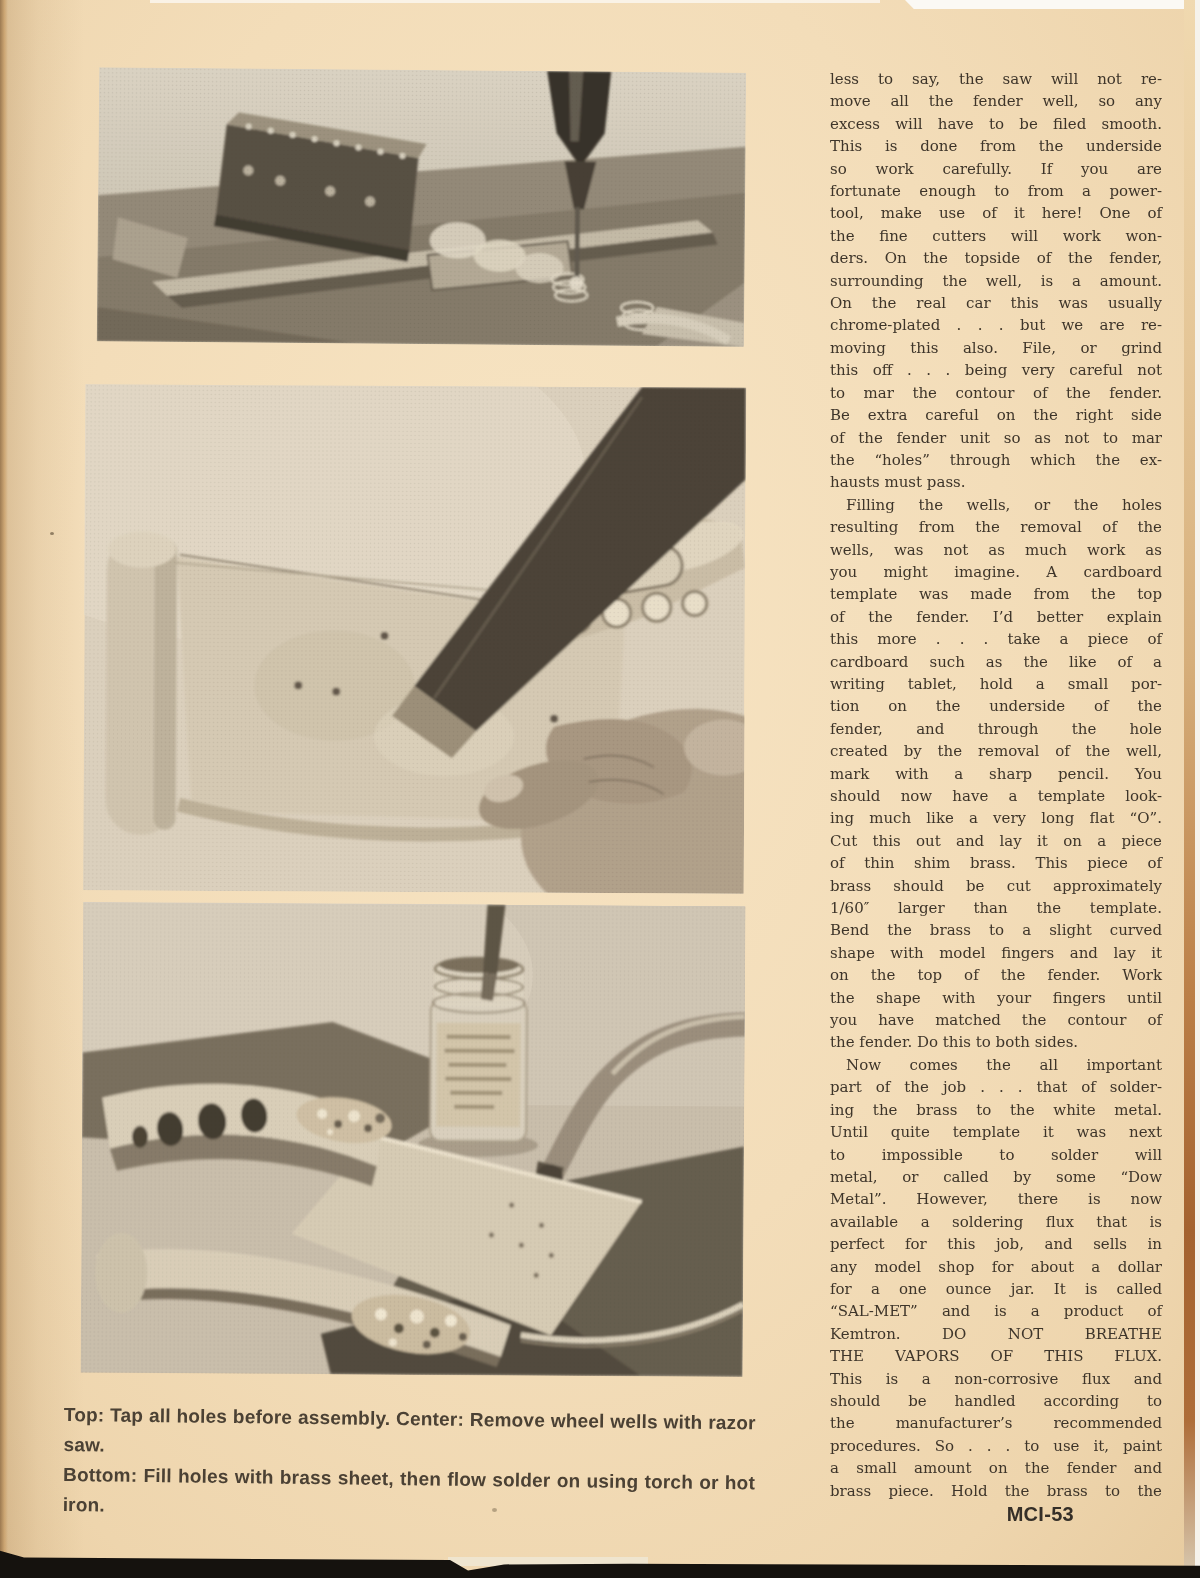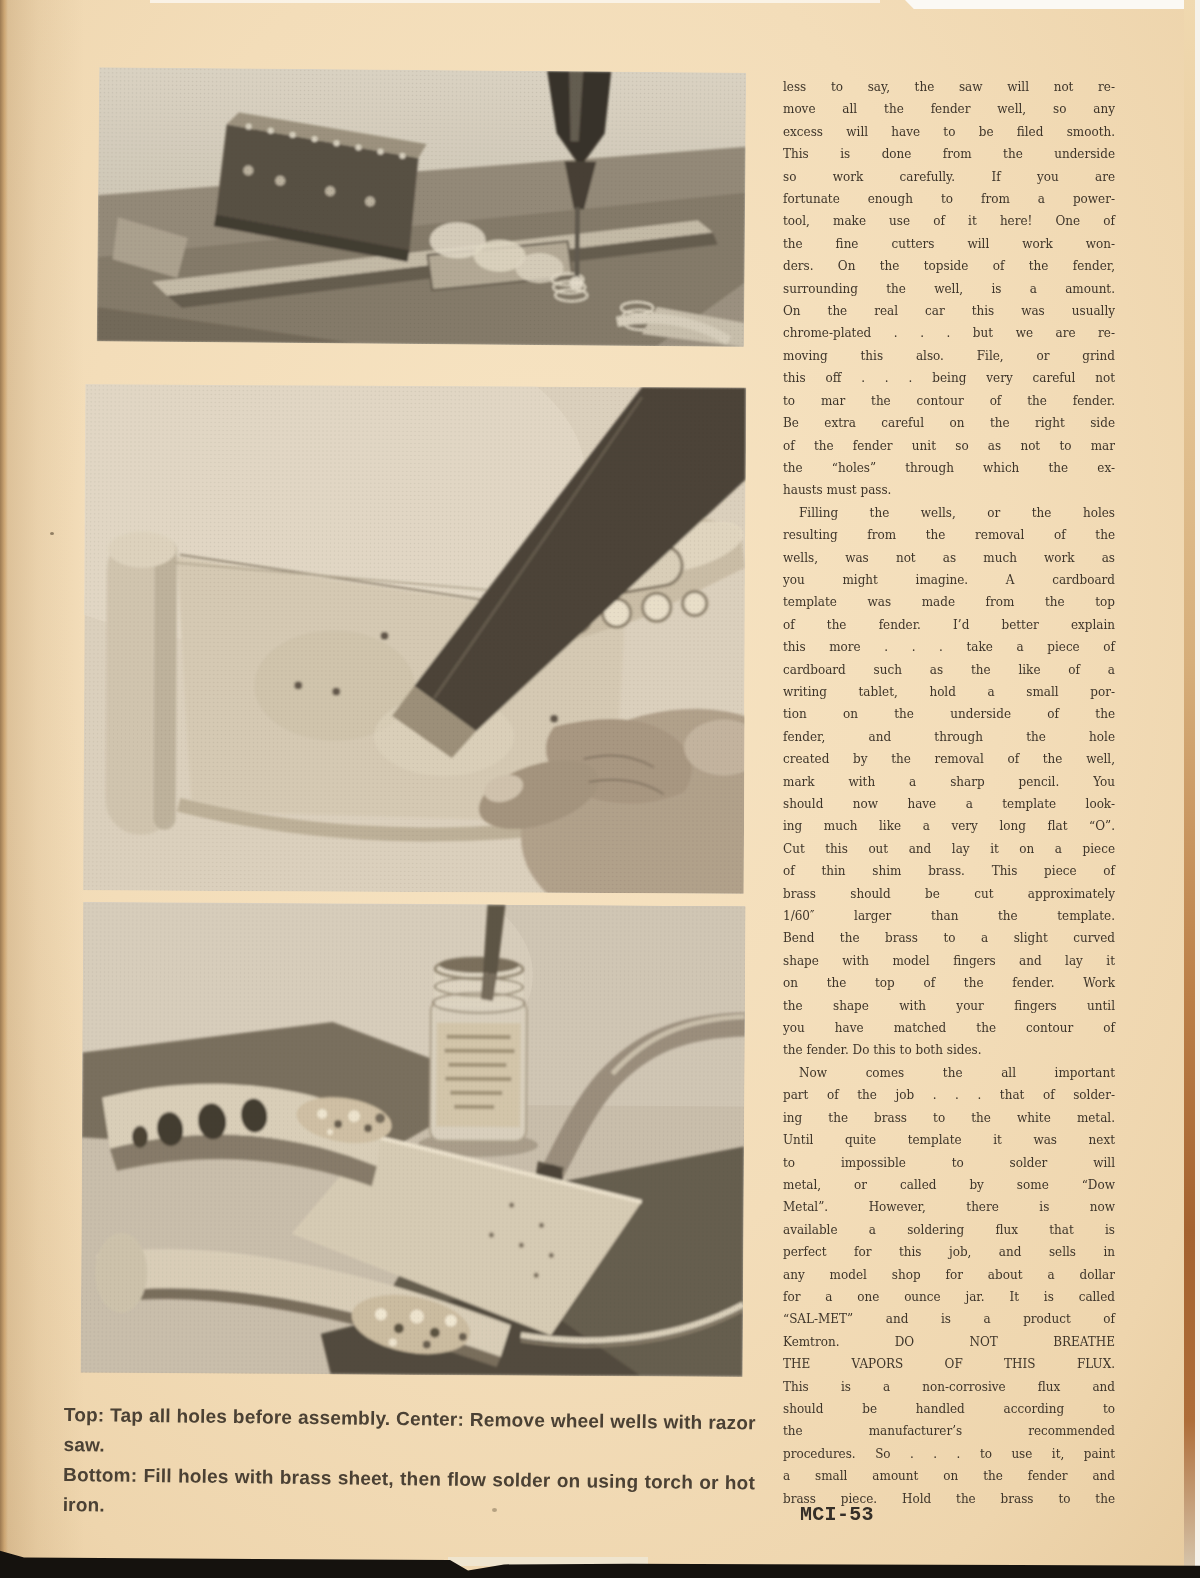--- a/index.html
+++ b/index.html
@@ -29,27 +29,27 @@
   .photo svg{display:block;width:100%;height:100%;}
   .photo.p1{left:98px;top:70px;width:647px;height:274px;transform:rotate(.5deg);}
   .photo.p2{left:84px;top:386px;width:661px;height:506px;transform:rotate(.3deg);}
   .photo.p3{left:82px;top:904px;width:662px;height:471px;transform:rotate(.35deg);}
   
   .caption{position:absolute;left:64px;top:1400px;width:692px;
     font-family:"Liberation Sans", sans-serif;font-weight:700;font-size:19px;line-height:30px;
     letter-spacing:.2px;transform:rotate(.7deg);transform-origin:left top;}
   .caption .cline{text-align:justify;text-align-last:justify;}
   
-  .column{position:absolute;left:783px;top:68px;width:332px;font-size:12px;line-height:22.4px;margin-top:8px;}
+  .column{position:absolute;left:830px;top:68px;width:332px;font-size:15px;line-height:22.4px;}
   .column .tl{text-align:justify;text-align-last:justify;white-space:normal;}
   .column .tl.end{text-align-last:left;}
   .column .tl.ind{text-indent:16px;}
   
-  .pagenum{position:absolute;left:800px;top:1503px;width:290px;
-    font-family:Liberation Mono, monospace;font-weight:700;font-size:20px;letter-spacing:.3px;}
+  .pagenum{position:absolute;left:784px;top:1503px;width:290px;text-align:right;
+    font-family:Liberation Sans, sans-serif;font-weight:700;font-size:20px;letter-spacing:.3px;}
 </style>
 </head>
 <body>
 
 <div class="page">
 
   <div class="gutter-shade"></div>
   <div class="spine-line"></div>
   <div class="top-hairline"></div>
   <div class="top-white"></div>

